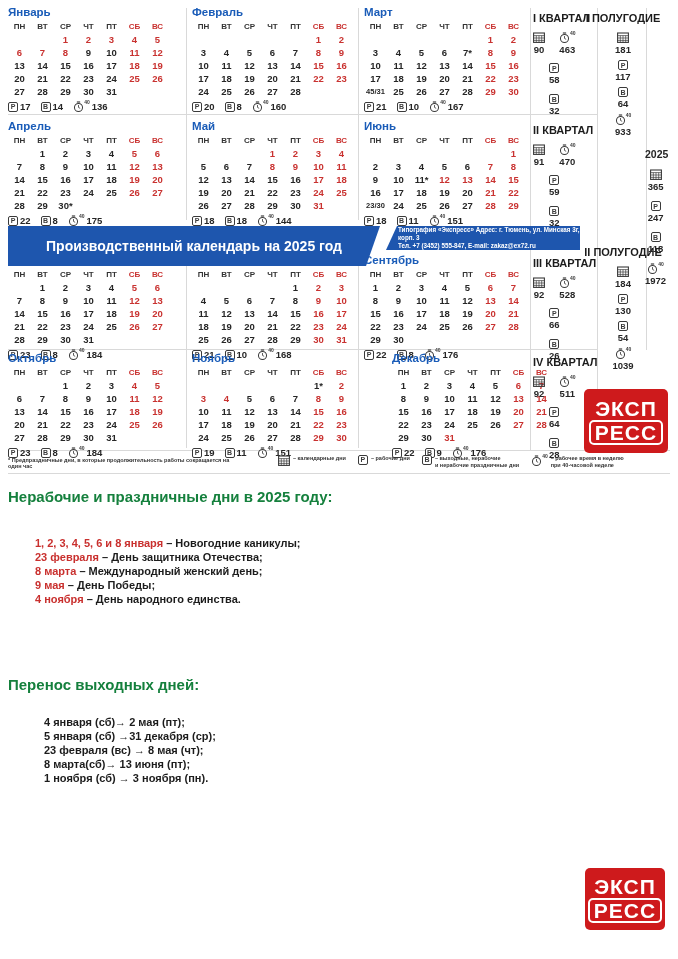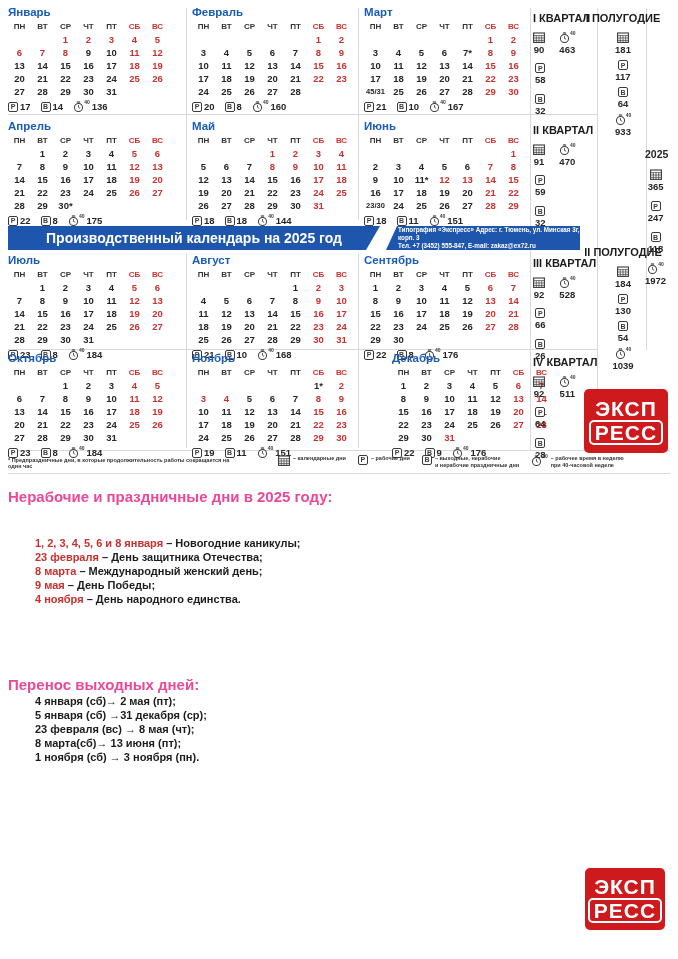--- a/index.html
+++ b/index.html
@@ -29,50 +29,50 @@
            box-sizing:border-box;background:#fff;}
   .ico-cal{display:inline-flex;}
   .ico-clock{display:inline-flex;align-items:flex-start;}
   .ico-clock sup{font-size:5px;font-weight:bold;position:relative;top:-2px;color:#3a3a3a;}
   .stat-v{display:flex;flex-direction:column;align-items:center;gap:1px;font-weight:bold;}
 
   
   .panel-label{font-size:11px;font-weight:bold;white-space:nowrap;margin-bottom:8px;color:#1c1c1c;}
   .quarter{position:absolute;width:66px;}
   .q-row{display:flex;gap:14px;margin-bottom:8px;}
-  .quarter > .stat-v{align-items:center;margin-left:2px;margin-bottom:9px;width:max-content;}
+  .quarter > .stat-v{align-items:center;margin-left:16px;margin-bottom:9px;width:max-content;}
   .half{position:absolute;width:46px;display:flex;flex-direction:column;align-items:center;}
   .half .stat-v{margin-bottom:5px;}
   .year-col{position:absolute;left:645px;top:148px;width:33px;display:flex;flex-direction:column;
             align-items:flex-start;gap:9px;}
   .year-label{font-size:10.5px;font-weight:bold;}
 
   
-  .banner-main{position:absolute;left:8px;top:226px;width:372px;height:24px;background:#1e56ae;color:#fff;
+  .banner-main{position:absolute;left:8px;top:226px;width:372px;height:40px;background:#1e56ae;color:#fff;
     display:flex;align-items:center;justify-content:center;font-weight:bold;font-size:14px;
     clip-path:polygon(0 0,100% 0,calc(100% - 14px) 100%,0 100%);}
   .banner-info{position:absolute;left:386px;top:226px;width:194px;height:24px;background:#1e56ae;color:#fff;
     display:flex;flex-direction:column;justify-content:center;padding-left:12px;font-size:6.3px;
     font-weight:bold;line-height:8px;clip-path:polygon(11px 0,100% 0,100% 100%,0 100%);box-sizing:border-box;}
 
   
   .logo{position:absolute;background:#ce1a1c;border-radius:5px;display:flex;flex-direction:column;
         align-items:center;justify-content:center;color:#fff;font-weight:bold;}
   .logo-top{font-size:21px;letter-spacing:1px;line-height:22px;}
   .logo-bottom{font-size:21px;letter-spacing:1px;line-height:21px;border:2px solid #fff;border-radius:5px;
         padding:0 4px;}
 
   
   .footnote{position:absolute;left:8px;top:457px;width:235px;font-size:5.5px;font-weight:bold;color:#333;}
   .legend{position:absolute;left:278px;top:453px;display:flex;gap:12px;align-items:flex-start;}
   .legend-item{display:flex;gap:3px;align-items:flex-start;font-size:5.5px;font-weight:bold;
         white-space:pre-line;color:#333;line-height:6.5px;padding-top:2px;}
 
   
-  .section-title{position:absolute;left:8px;font-size:15px;font-weight:bold;color:#ec4899;}
+  .section-title{position:absolute;left:8px;font-size:15px;font-weight:bold;color:#15803d;}
   .list{position:absolute;left:35px;}
   .h-item,.t-item{font-size:11px;font-weight:bold;line-height:14px;color:#1c1c1c;}
   .h-date{color:#c9302e;}
 </style>
 </head>
 <body>
 
 <div class="vsep" style="left:186px;top:8px;height:212px;"></div>
 <div class="vsep" style="left:358px;top:8px;height:212px;"></div>
 <div class="vsep" style="left:186px;top:254px;height:194px;"></div>
@@ -1337,21 +1337,21 @@
 <div class="section-title" style="top:488px;">Нерабочие и праздничные дни в 2025 году:</div>
 <div class="list" id="holiday-list" style="top:536px;">
     <div class="h-item"><span class="h-date">1, 2, 3, 4, 5, 6 и 8 января</span> <span>– Новогодние каникулы;</span></div>
     <div class="h-item"><span class="h-date">23 февраля</span> <span>– День защитника Отечества;</span></div>
     <div class="h-item"><span class="h-date">8 марта</span> <span>– Международный женский день;</span></div>
     <div class="h-item"><span class="h-date">9 мая</span> <span>– День Победы;</span></div>
     <div class="h-item"><span class="h-date">4 ноября</span> <span>– День народного единства.</span></div>
   </div>
 
 <div class="section-title" style="top:676px;">Перенос выходных дней:</div>
-<div class="list" id="transfer-list" style="top:694px;">
+<div class="list" id="transfer-list" style="top:715px;margin-left:9px;">
     <div class="t-item">4 января (сб)→ 2 мая (пт);</div>
     <div class="t-item">5 января (сб) →31 декабря (ср);</div>
     <div class="t-item">23 февраля (вс) → 8 мая (чт);</div>
     <div class="t-item">8 марта(сб)→ 13 июня (пт);</div>
     <div class="t-item">1 ноября (сб) → 3 ноября (пн).</div>
   </div>
 
 <div class="logo" style="left:585px;top:868px;width:80px;height:62px;">
   <span class="logo-top">ЭКСП</span>
   <span class="logo-bottom">РЕСС</span>

